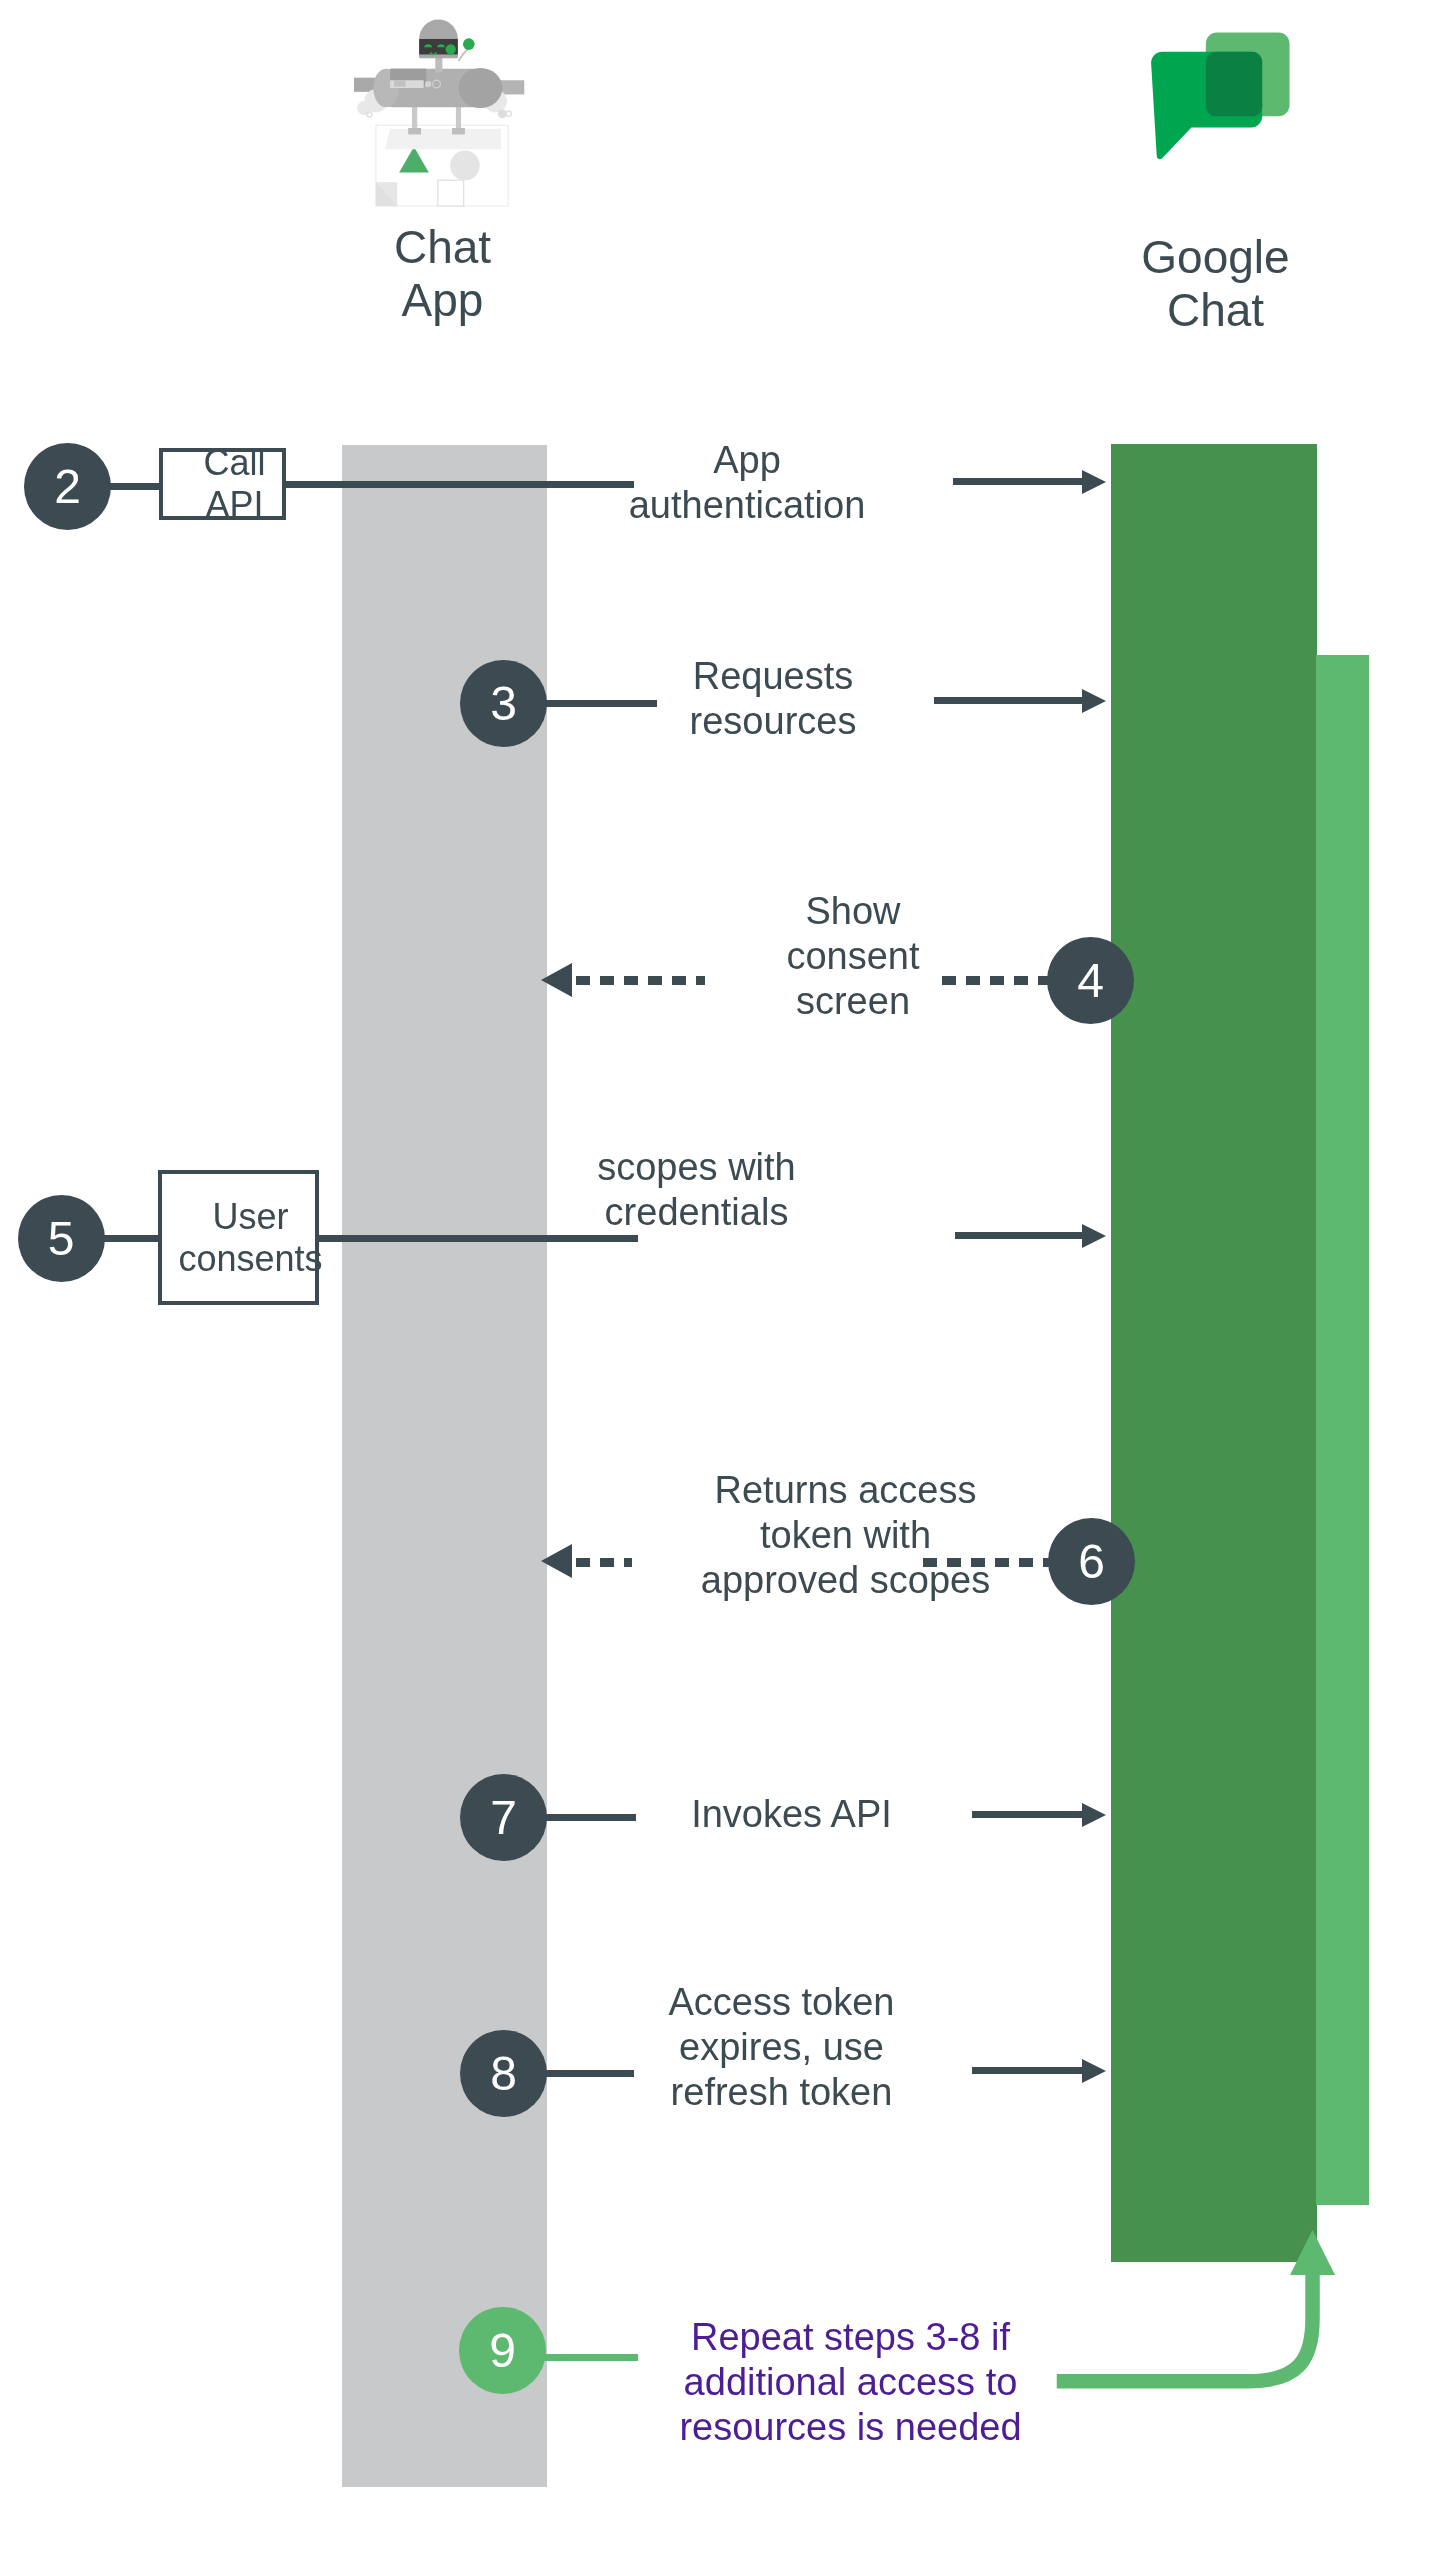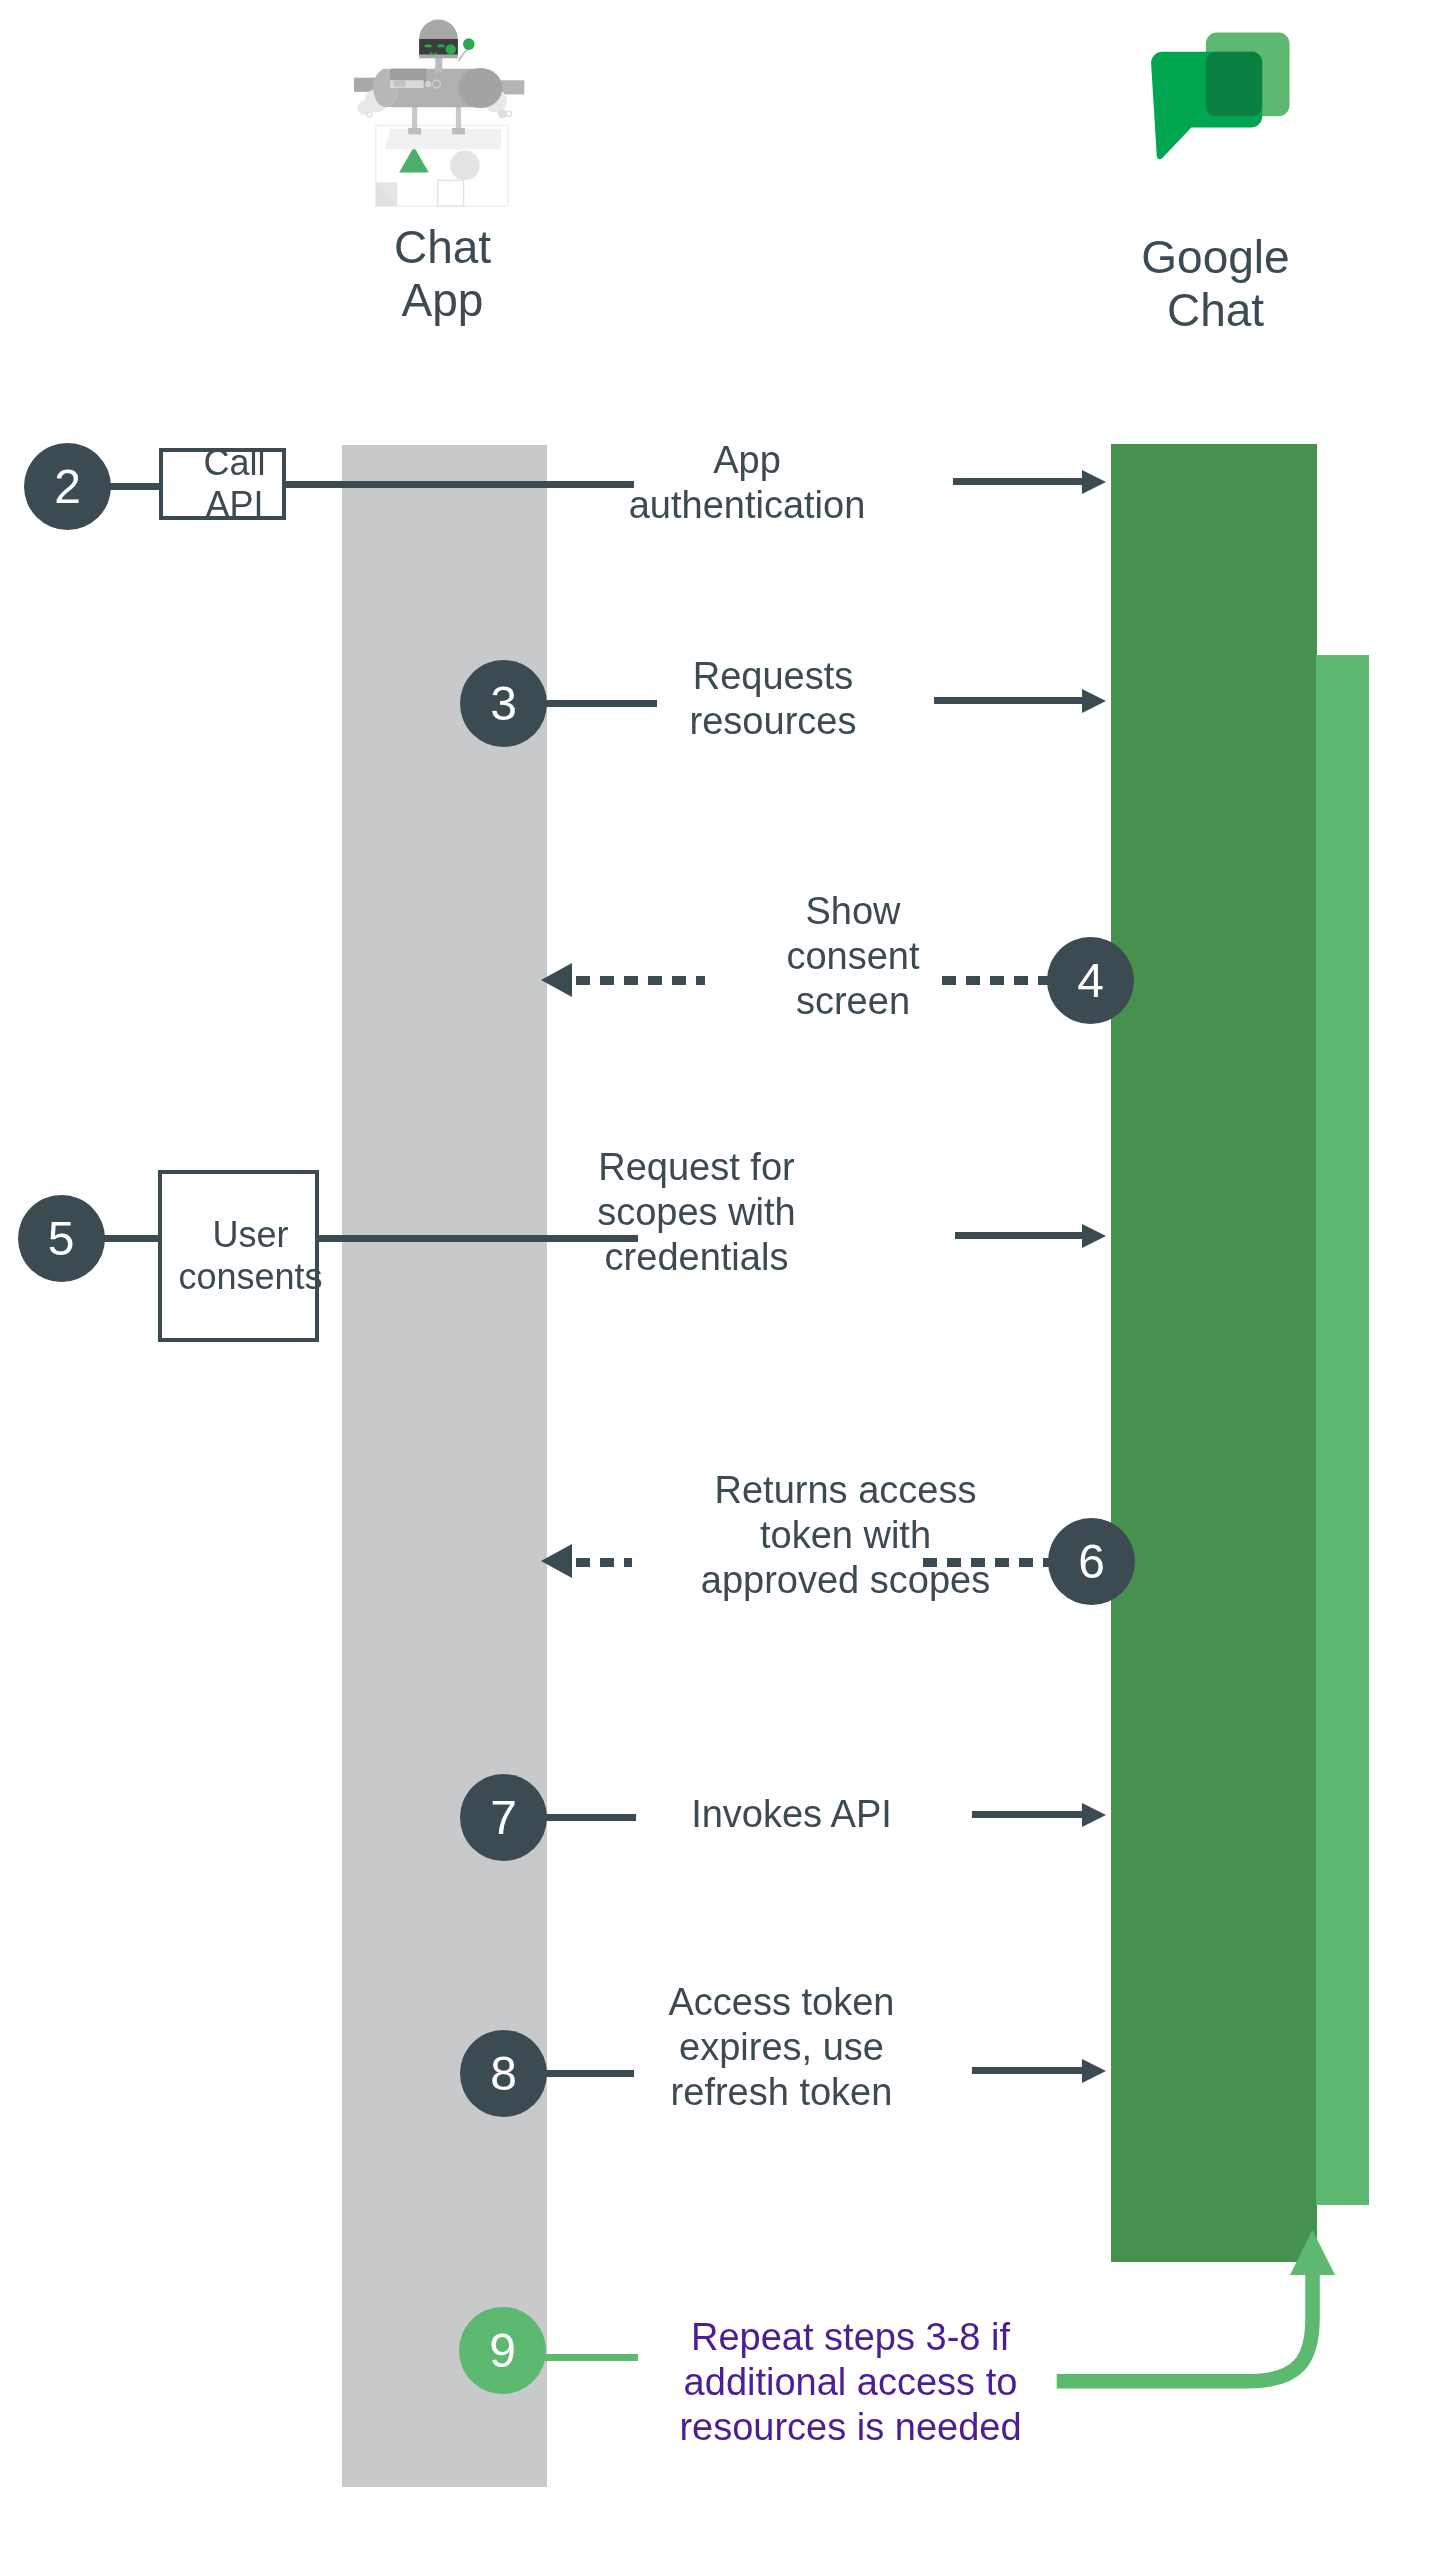--- a/index.html
+++ b/index.html
@@ -271,27 +271,26 @@
     <div>Show</div>
     <div>consent</div>
     <div>screen</div>
   </div>
   <div class="dots" style="left:942px; top:976px; width:111px;"></div>
 
   <div class="badge" id="b5" style="left:17.7px; top:1195px; width:87px; height:87px;">
     <span>5</span>
   </div>
   <div class="seg" style="left:100px; top:1235px; width:61px;"></div>
-  <div class="actionbox" style="left:158px; top:1170px; width:161px; height:172px; flex-direction:column;">
+  <div class="actionbox" style="left:158px; top:1170px; width:161px; height:135px; flex-direction:column;">
     <span>User</span>
     <span>consents</span>
   </div>
   <div class="seg" style="left:316px; top:1235px; width:322px;"></div>
   <div class="msg-label" style="left:491px; top:1145px; width:411px;">
-    <div>Request for</div>
     <div>scopes with</div>
     <div>credentials</div>
   </div>
   <div class="arrow-r" style="left:955px; top:1224px; width:151px; height:24px;">
     <div class="shaft" style="width:129px;"></div>
     <div class="head"></div>
   </div>
 
   <div class="badge" id="b6" style="left:1048px; top:1518px; width:87px; height:87px;">
     <span>6</span>

